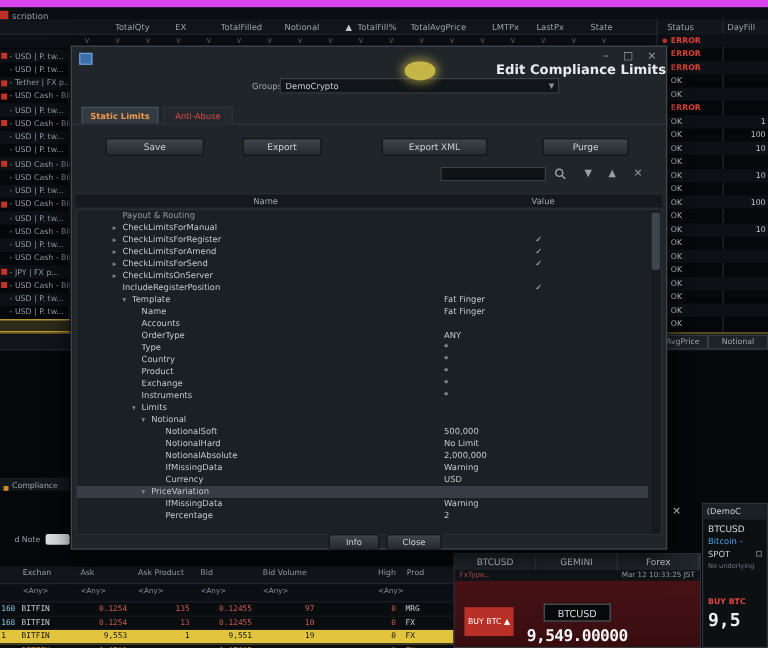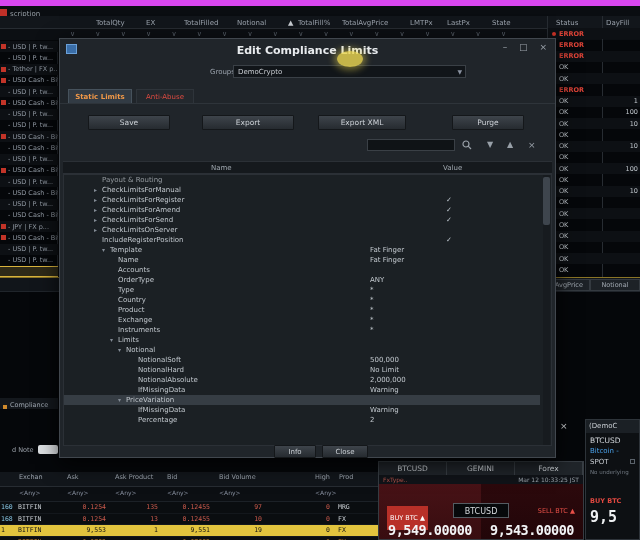--- a/index.html
+++ b/index.html
@@ -99,35 +99,35 @@
   .st-name{position:absolute;left:4px;top:27px;font-size:7px;color:#4aa0e8;white-space:nowrap}
   .st-type{position:absolute;left:4px;top:38px;font-size:7px;color:#c8ccd1}
   .st-badge{position:absolute;right:4px;top:39px;width:5px;height:5px;border:1px solid #5a626a}
   .st-under{position:absolute;left:4px;top:49px;font-size:5.5px;color:#707880;white-space:nowrap}
   .st-buy{position:absolute;left:4px;top:77px;font-size:6.5px;color:#e04840;font-weight:bold}
   .st-big{position:absolute;left:4px;top:88px;font-size:15px;font-weight:bold;color:#eef0f2;font-family:"DejaVu Sans Mono",monospace}
   .extclose{position:absolute;left:560px;top:421px;font-size:9px;color:#d8dcdf;z-index:6}
 
   
   .modal{position:absolute;top:38px;left:59px;width:497px;height:420px;background:#20252a;border:1px solid #41474e;box-shadow:0 6px 20px rgba(0,0,0,.75);z-index:10}
-  .m-title{position:absolute;top:5px;left:0;width:100%;text-align:center;font-size:11px;font-weight:bold;color:#e8ebee}
+  .m-title{position:absolute;top:13px;left:0;width:100%;text-align:right;font-size:11px;font-weight:bold;color:#e8ebee}
   .m-icon{position:absolute;left:6px;top:5px;width:11px;height:10px;background:#3a6ea8;border:1px solid #6aa0d8}
   .m-controls{position:absolute;right:8px;top:3px;font-size:9px;color:#9aa2aa}
   .m-controls span{margin-left:9px;cursor:default}
   .m-groups-label{position:absolute;left:150px;top:29px;font-size:7px;color:#9aa2ac}
   .m-dropdown{position:absolute;left:173px;top:26px;width:233px;height:13px;background:#111519;border:1px solid #3a4046}
   .m-dropdown .ddval{position:absolute;left:4px;top:2px;font-size:7px;color:#c8ccd1}
   .m-dropdown .ddarrow{position:absolute;right:3px;top:2px;font-size:6px;color:#8a92a0}
   .m-tab{position:absolute;top:50px;height:14px;font-size:7px;text-align:center;line-height:14px;white-space:nowrap;overflow:hidden}
   .m-tab1{left:8px;width:64px;background:#323b44;border:1px solid #46525c;border-bottom:none;color:#f09848;font-weight:bold}
   .m-tab2{left:76px;width:58px;background:#23282d;border:1px solid #2e343a;border-bottom:none;color:#dc4a40}
   .m-tabline{position:absolute;top:64px;left:0;width:100%;height:1px;background:#2e343a}
   .m-btn{position:absolute;top:76px;height:15px;background:linear-gradient(180deg,#3e444b,#262b30);border:1px solid #14171a;color:#ccd1d6;font-size:7.5px;text-align:center;line-height:14px;border-radius:1px}
   .b-save{left:28px;width:82px}
-  .b-export{left:142px;width:92px}
+  .b-export{left:142px;width:66px}
   .b-exportxml{left:258px;width:88px}
   .b-purge{left:392px;width:72px}
   .m-search{position:absolute;left:307px;top:100px;width:88px;height:12px;background:#0f1316;border:1px solid #3a4046;color:#c8ccd1;font-size:7px;padding:0 2px;outline:none}
   .s-ico{position:absolute;top:100px;font-size:8px;color:#98a0a8;line-height:12px}
   .s-mag{left:402px;top:101px}
   .s-next{left:427px}
   .s-prev{left:447px}
   .s-clear{left:468px;font-size:9px}
   .m-thead{position:absolute;top:122px;left:3px;right:3px;height:13px;background:#15191d;border-top:1px solid #2b3036;border-bottom:1px solid #2b3036}
   .m-thead span{position:absolute;top:2px;font-size:7px;color:#a0a8b0}
@@ -561,24 +561,20 @@
     </div>
     <div class="t-sub">
       <span class="t-fx">FxType..</span>
       <span class="t-ts">Mar 12 10:33:25 JST</span>
     </div>
     <div class="t-body">
       <div class="t-buy">
         <span class="buychip"><span>BUY BTC</span> <span>▲</span></span>
         <div class="bigprice">9,549.00000</div>
       </div>
-      <div class="t-sell">
-        <span class="sellchip"><span>SELL BTC</span> <span>▲</span></span>
-        <div class="bigprice">9,543.00000</div>
-      </div>
       <div class="pairbox">BTCUSD</div>
     </div>
   </div>
 
   <span class="extclose">×</span>
   <div class="sideticket">
     <div class="st-head">(DemoC</div>
     <span class="st-pair">BTCUSD</span>
     <span class="st-name">Bitcoin -</span>
     <span class="st-type">SPOT</span>
@@ -757,20 +753,25 @@
           <span class="tval">2,000,000</span>
           <span class="tchk"></span>
         </div>
 
         <div class="trow" data-lvl="4" data-sel="">
           <span class="exp"></span><span class="tname">IfMissingData</span>
           <span class="tval">Warning</span>
           <span class="tchk"></span>
         </div>
 
+        <div class="trow" data-lvl="4" data-sel="">
+          <span class="exp"></span><span class="tname">Currency</span>
+          <span class="tval">USD</span>
+          <span class="tchk"></span>
+        </div>
 
         <div class="trow" data-lvl="3" data-sel="1">
           <span class="exp">▾</span><span class="tname">PriceVariation</span>
           <span class="tval"></span>
           <span class="tchk"></span>
         </div>
 
         <div class="trow" data-lvl="4" data-sel="">
           <span class="exp"></span><span class="tname">IfMissingData</span>
           <span class="tval">Warning</span>

